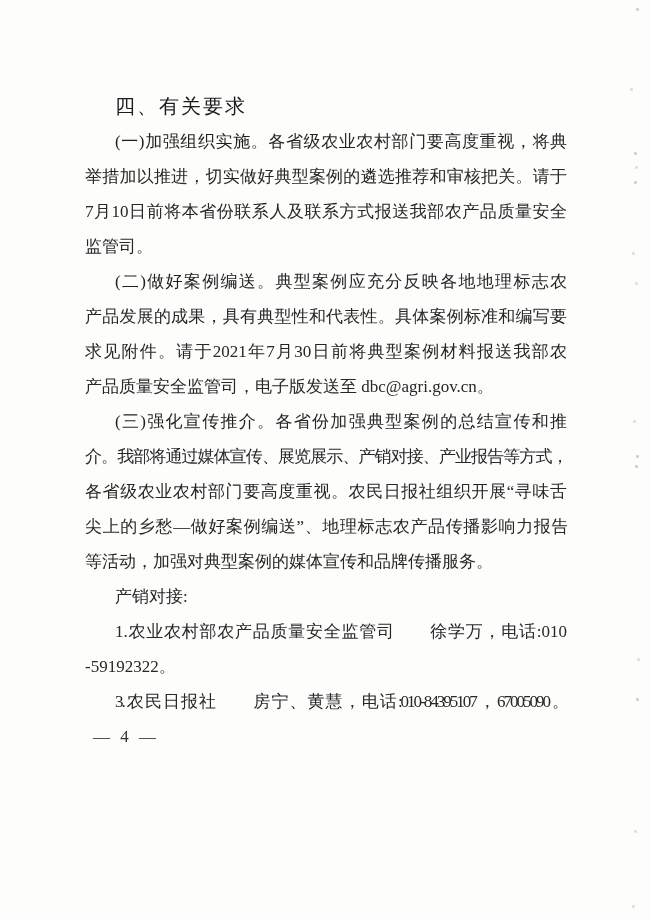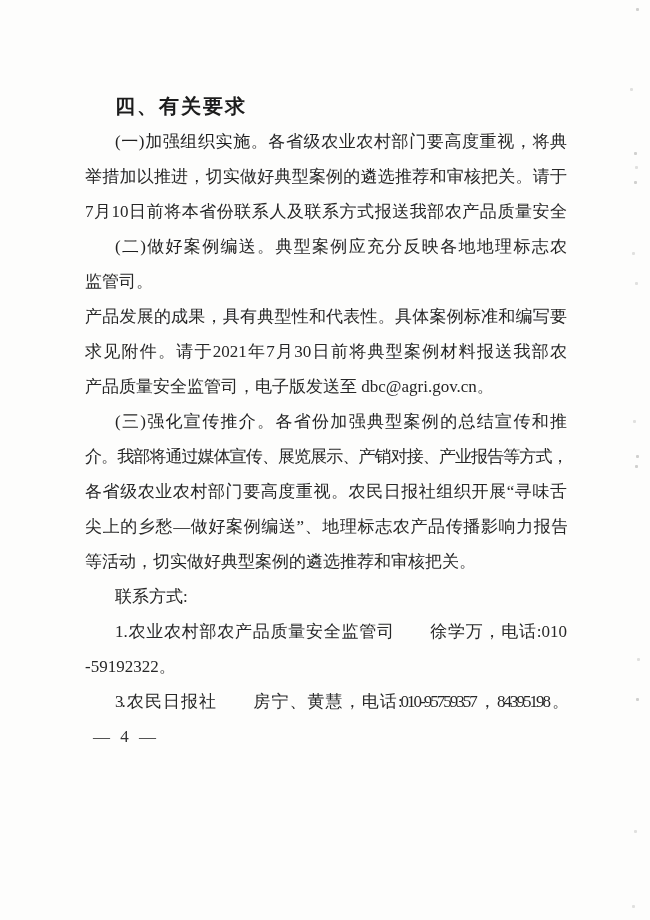--- a/index.html
+++ b/index.html
@@ -18,21 +18,21 @@
   .line{
     height:35px;line-height:35px;
     font-size:17px;
     letter-spacing:0;
     white-space:nowrap;
     overflow:hidden;
     color:#272727;
   }
   .heading{
     font-family:"Liberation Sans","DejaVu Sans",sans-serif;
-    font-weight:bold;
+    font-weight:normal;
     font-size:20px;
     letter-spacing:2px;
     color:#1c1c1c;
     text-indent:30px;
   }
   .indent{text-indent:30px;}
   .full{text-align:justify;text-align-last:justify;}
   .t1{letter-spacing:-1.5px;}
   .t2{letter-spacing:-2px;}
   .lead{font-weight:normal;color:#1f1f1f;}
@@ -52,40 +52,40 @@
 
 <div class="page">
   <div class="content">
 
     <div class="line heading">四、有关要求</div>
 
     <div class="line indent full"><span class="lead">(一)加强组织实施。</span><span>各省级农业农村部门要高度重视，将典</span></div>
 
     <div class="line full">举措加以推进，切实做好典型案例的遴选推荐和审核把关。请于</div>
     <div class="line full">7月10日前将本省份联系人及联系方式报送我部农产品质量安全</div>
+    <div class="line">监管司。</div>
+
     <div class="line indent full"><span class="lead">(二)做好案例编送。</span><span>典型案例应充分反映各地地理标志农</span></div>
-
-    <div class="line">监管司。</div>
 
     <div class="line full">产品发展的成果，具有典型性和代表性。具体案例标准和编写要</div>
     <div class="line full">求见附件。请于2021年7月30日前将典型案例材料报送我部农</div>
     <div class="line">产品质量安全监管司，电子版发送至 dbc@agri.gov.cn。</div>
 
     <div class="line indent full"><span class="lead">(三)强化宣传推介。</span><span>各省份加强典型案例的总结宣传和推</span></div>
 
     <div class="line full t1">介。我部将通过媒体宣传、展览展示、产销对接、产业报告等方式，</div>
     <div class="line full">各省级农业农村部门要高度重视。农民日报社组织开展“寻味舌</div>
     <div class="line full t1">尖上的乡愁—做好案例编送”、地理标志农产品传播影响力报告</div>
-    <div class="line">等活动，切实做好典型案例的遴选推荐和审核把关。</div>
+    <div class="line">等活动，加强对典型案例的媒体宣传和品牌传播服务。</div>
 
-    <div class="line indent">联系方式:</div>
+    <div class="line indent">产销对接:</div>
 
     <div class="line indent full">1.农业农村部农产品质量安全监管司　　徐学万，电话:010</div>
     <div class="line">-59192322。</div>
-    <div class="line indent full t2">3.农民日报社　　房宁、黄慧，电话:010-95759357，84395198。</div>
+    <div class="line indent full t2">3.农民日报社　　房宁、黄慧，电话:010-84395107，67005090。</div>
 
     <div class="pagenum">— 4 —</div>
   </div>
 
   <div class="speck" style="left:636px;top:8px;"></div>
   <div class="speck lt" style="left:630px;top:88px;"></div>
   <div class="speck" style="left:634px;top:152px;"></div>
   <div class="speck lt" style="left:635px;top:166px;"></div>
   <div class="speck" style="left:634px;top:181px;"></div>
   <div class="speck lt" style="left:632px;top:252px;"></div>

